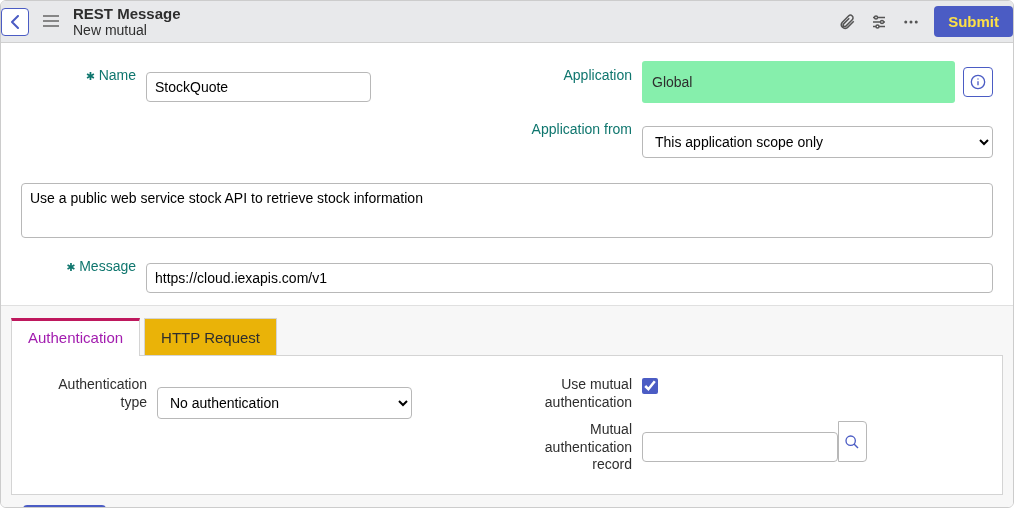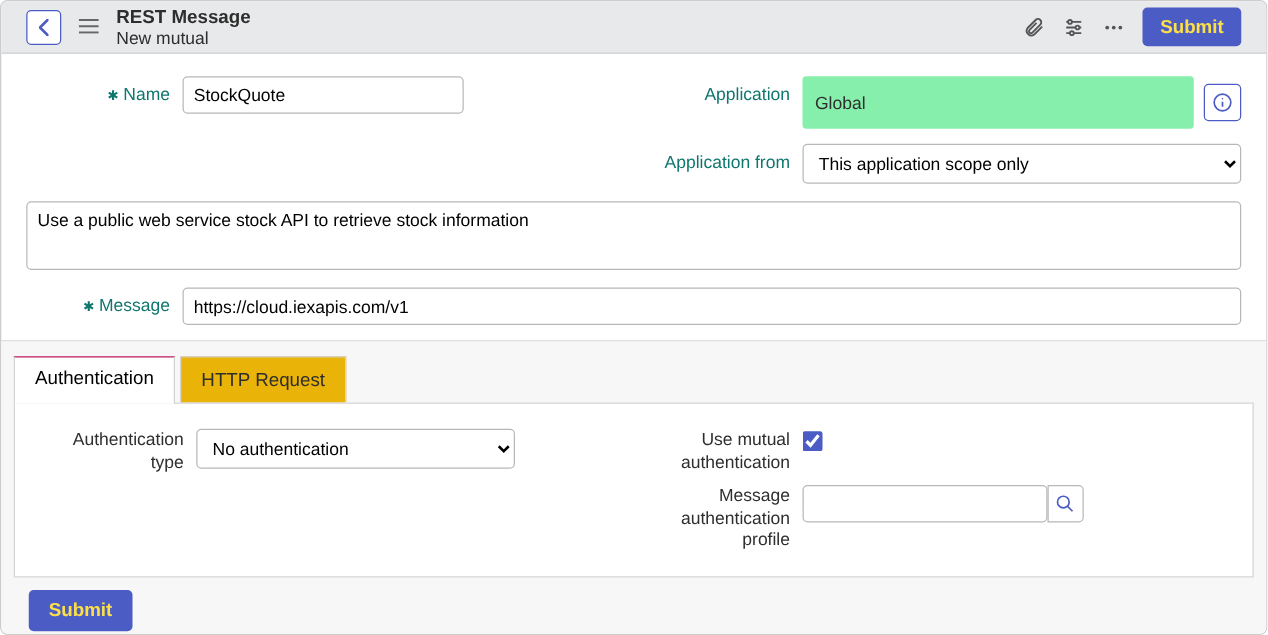--- a/index.html
+++ b/index.html
@@ -1,48 +1,48 @@
 <!DOCTYPE html>
 <html><head>
   <meta charset="utf-8">
   <style>
     * { box-sizing: border-box; margin: 0; padding: 0; }
     body { font-family: -apple-system, BlinkMacSystemFont, "Segoe UI", Arial, sans-serif; font-size: 14px; color: #2e2e2e; background: #fff; }
     .page { width: 1014px; height: 508px; border: 1px solid #ccc; border-radius: 6px; overflow: hidden; display: flex; flex-direction: column; }
     
-    .header { background: #e8e9eb; border-bottom: 1px solid #d0d0d0; padding: 4px 20px; display: flex; align-items: center; gap: 10px; }
+    .header { background: #e8e9eb; border-bottom: 1px solid #d0d0d0; padding: 4px 0; display: flex; align-items: center; gap: 10px; }
     .back-btn { width: 28px; height: 28px; border: 1.5px solid #4b5cc4; border-radius: 4px; background: #fff; display: flex; align-items: center; justify-content: center; cursor: pointer; }
     .back-btn svg { width: 8px; height: 14px; }
     .menu-icon { color: #666; cursor: pointer; padding: 4px; }
     .header-titles { display: flex; flex-direction: column; line-height: 1.15; }
     .header-title { font-weight: 700; font-size: 15px; }
     .header-sub { font-size: 14px; }
     .header-spacer { flex: 1; }
     .header-actions { display: flex; align-items: center; gap: 14px; }
     .icon-btn { color: #555; cursor: pointer; display: flex; align-items: center; justify-content: center; }
     .submit-btn { background: #4b5cc4; color: #fde047; border: none; border-radius: 4px; padding: 7px 14px; font-size: 15px; font-weight: 600; cursor: pointer; }
     
     .form-area { padding: 18px 20px 12px 20px; display: flex; flex-direction: column; gap: 14px; }
     .two-col { display: flex; gap: 20px; }
     .col { flex: 1; display: flex; flex-direction: column; gap: 12px; }
     .field-row { display: flex; align-items: flex-start; gap: 10px; }
     .field-label { width: 115px; text-align: right; padding-top: 6px; font-size: 14px; color: #0f766e; }
     .req-mark { font-family: monospace; margin-right: 4px; }
     .field-ctrl { flex: 1; display: flex; align-items: center; gap: 8px; }
-    input[type=text], textarea, select { border: 1px solid #b8b8b8; border-radius: 4px; padding: 6px 8px; font-size: 14px; font-family: inherit; width: 100%; background: #fff; }
+    input[type=text], textarea, select { border: 1px solid #b8b8b8; border-radius: 4px; padding: 6px 8px; font-size: 14px; font-family: inherit; width: 100%; background: #fff; margin-top: 11px; }
     .name-input { max-width: 225px; }
     textarea { height: 55px; resize: none; }
     .app-display { background: #86efac; border: none; padding: 13px 10px; border-radius: 3px; flex: 1; font-size: 14px; }
     .info-btn { width: 30px; height: 30px; border: 1.5px solid #4b5cc4; border-radius: 4px; background: #fff; display: flex; align-items: center; justify-content: center; color: #4b5cc4; cursor: pointer; }
     select { appearance: auto; }
     
     .tabs-wrap { background: #f7f7f7; border-top: 1px solid #e0e0e0; padding: 12px 10px 12px 10px; flex: 1; display: flex; flex-direction: column; }
     .tabbar { display: flex; gap: 0; }
     .tab { padding: 10px 16px; font-size: 15px; border: 1px solid #d4d4d4; background: #eab308; cursor: pointer; margin-right: 4px; border-bottom: none; }
-    .tab.active { background: #fff; color: #000000; border-top: 1px solid #be185d; padding-top: 8px; position: relative; z-index: 2; }
+    .tab.active { background: #fff; color: #a21caf; border-top: 3px solid #be185d; padding-top: 8px; position: relative; z-index: 2; }
     .tabpanel { background: #fff; border: 1px solid #d4d4d4; padding: 20px 20px; margin-top: -1px; flex: 1; }
     .tabpanel .two-col .col { gap: 10px; }
     .auth-label { width: 115px; text-align: right; line-height: 1.25; font-size: 14px; }
     .auth-select { max-width: 255px; }
     .checkbox-ctrl { padding-top: 2px; }
     input[type=checkbox] { width: 16px; height: 16px; accent-color: #4b5cc4; }
     .lookup-wrap { display: flex; flex: 1; max-width: 225px; }
     .lookup-input { border-radius: 4px 0 0 4px; border-right: none; }
     .lookup-btn { width: 34px; border: 1px solid #b8b8b8; border-radius: 0 4px 4px 0; background: #fff; display: flex; align-items: center; justify-content: center; cursor: pointer; color: #4b5cc4; }
     
@@ -163,21 +163,21 @@
           </div>
         </div>
         <div class="col">
           <div class="field-row">
             <div class="auth-label">Use mutual authentication</div>
             <div class="field-ctrl checkbox-ctrl">
                 <input type="checkbox" checked="" style="">
               </div>
           </div>
           <div class="field-row">
-            <div class="auth-label">Message authentication profile</div>
+            <div class="auth-label">Mutual authentication record</div>
             <div class="field-ctrl">
               <div class="lookup-wrap">
                 <input type="text" class="lookup-input" value="" style="">
                 <button class="lookup-btn">
                   <svg width="16" height="16" viewBox="0 0 24 24" fill="none" stroke="currentColor" stroke-width="2">
                       <circle cx="10" cy="10" r="7"></circle>
                       <line x1="21" y1="21" x2="15" y2="15"></line>
                     </svg>
                 </button>
               </div>

